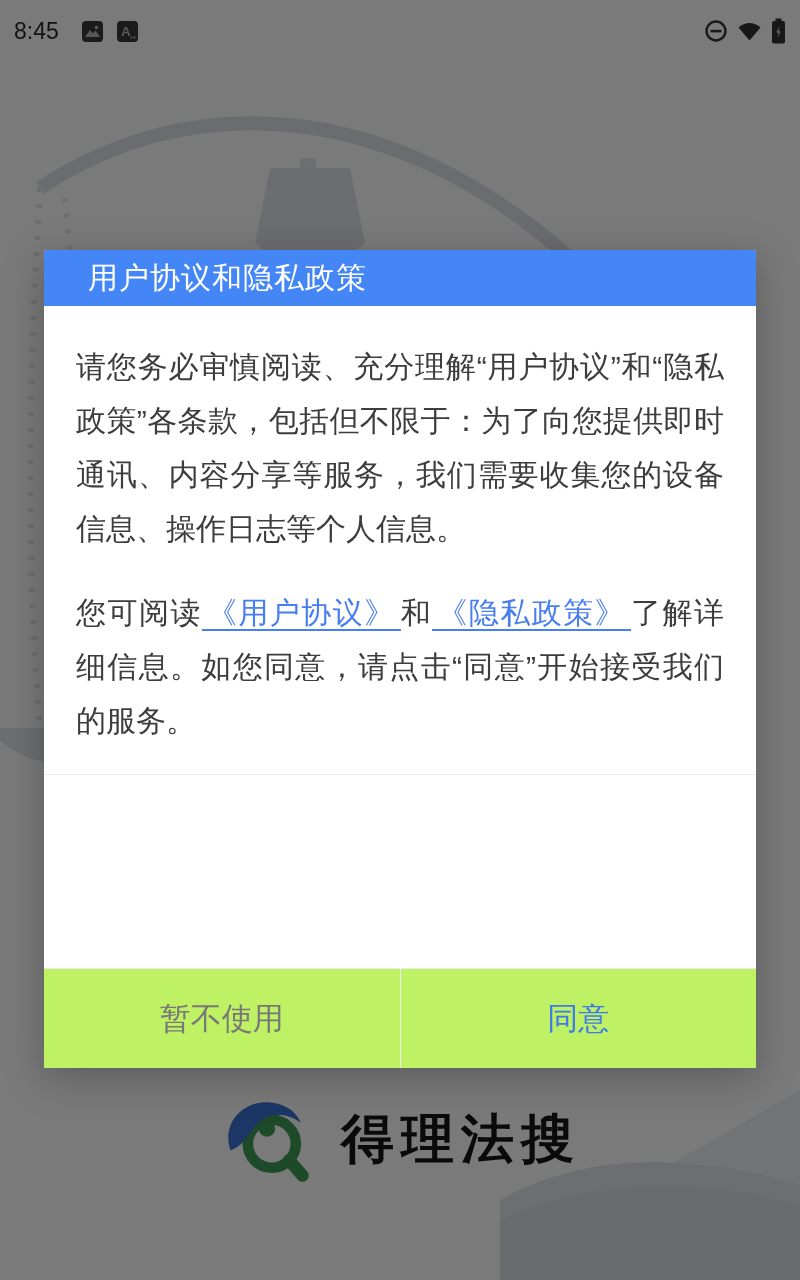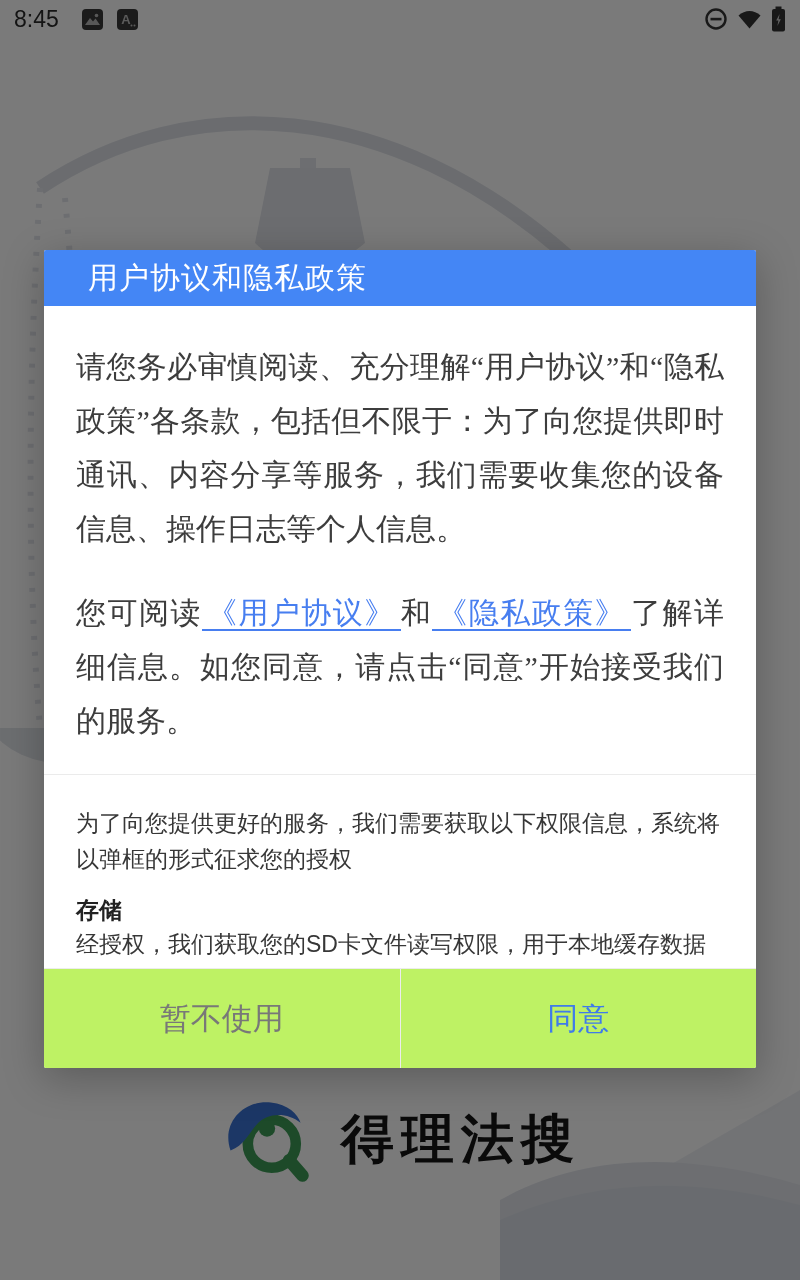--- a/index.html
+++ b/index.html
@@ -16,42 +16,42 @@
     position:absolute; left:0; right:0; top:1092px; height:96px;
     display:flex; align-items:center; justify-content:center; gap:26px;
   }
   .splash-logo { width:96px; height:86px; flex:0 0 auto; }
   .brand-text {
     font-size:53px; font-weight:bold; color:#161616; letter-spacing:7px;
     font-family:"Liberation Sans","DejaVu Sans",sans-serif;
   }
   
   .status-bar {
-    position:absolute; top:0; left:0; right:0; height:38px; z-index:1;
+    position:absolute; top:12px; left:0; right:0; height:38px; z-index:1;
     display:flex; align-items:center; padding:0 14px; color:#2f2f2f;
   }
   .status-time { font-size:23px; color:#2b2b2b; margin-right:22px; }
   .status-left { display:flex; align-items:center; gap:12px; }
   .status-right { margin-left:auto; display:flex; align-items:center; gap:9px; }
   .sicon { display:block; }
   
   .overlay { position:absolute; inset:0; background:rgba(0,0,0,0.52); z-index:2; }
   
   .dialog {
     position:absolute; left:44px; top:250px; width:712px; height:818px;
     background:#ffffff; border-radius:2px; z-index:3; overflow:hidden;
     display:flex; flex-direction:column;
     box-shadow:0 10px 40px rgba(0,0,0,0.25);
   }
   .dialog-header {
     flex:0 0 56px; background:var(--header-blue,#4486F5);
     display:flex; align-items:center; padding-left:44px;
   }
   .dialog-title { color:#ffffff; font-size:30px; letter-spacing:1px; }
-  .dialog-body { padding:34px 32px 0 32px;font-family:Liberation Serif, serif; }
+  .dialog-body { padding:34px 32px 0 32px; }
   .para { font-size:30px; line-height:54px; color:#3d3d3d; text-align:justify; }
   .para + .para { margin-top:30px; }
   .inline-link {
     color:var(--link-blue,#477EF0); text-decoration:none;
     border-bottom:2px solid var(--link-blue,#477EF0); padding:0 5px;
   }
   .section-divider { height:1px; background:#ebebeb; margin-top:26px; }
   .permission { padding:30px 32px 0 32px; color:#373737; }
   .perm-intro { font-size:23px; line-height:36px; }
   .perm-name { font-size:23px; font-weight:bold; color:#222; margin-top:16px; line-height:34px; }
@@ -141,25 +141,20 @@
       <span class="dialog-title">用户协议和隐私政策</span>
     </div>
 
     <div class="dialog-body">
       <p class="para">请您务必审慎阅读、充分理解“用户协议”和“隐私政策”各条款，包括但不限于：为了向您提供即时通讯、内容分享等服务，我们需要收集您的设备信息、操作日志等个人信息。</p>
       <p class="para"><span>您可阅读</span><a class="inline-link" href="#">《用户协议》</a><span>和</span><a class="inline-link" href="#">《隐私政策》</a><span>了解详细信息。如您同意，请点击“同意”开始接受我们的服务。</span></p>
     </div>
 
     <div class="section-divider"></div>
 
-    <div class="permission">
-      <div class="perm-intro">为了向您提供更好的服务，我们需要获取以下权限信息，系统将以弹框的形式征求您的授权</div>
-      <div class="perm-name">存储</div>
-      <div class="perm-desc">经授权，我们获取您的SD卡文件读写权限，用于本地缓存数据</div>
-    </div>
 
     <div class="dialog-footer">
       <button class="btn btn-decline">暂不使用</button>
       <div class="v-divider"></div>
       <button class="btn btn-agree">同意</button>
     </div>
   </div>
 
 </div>
 

